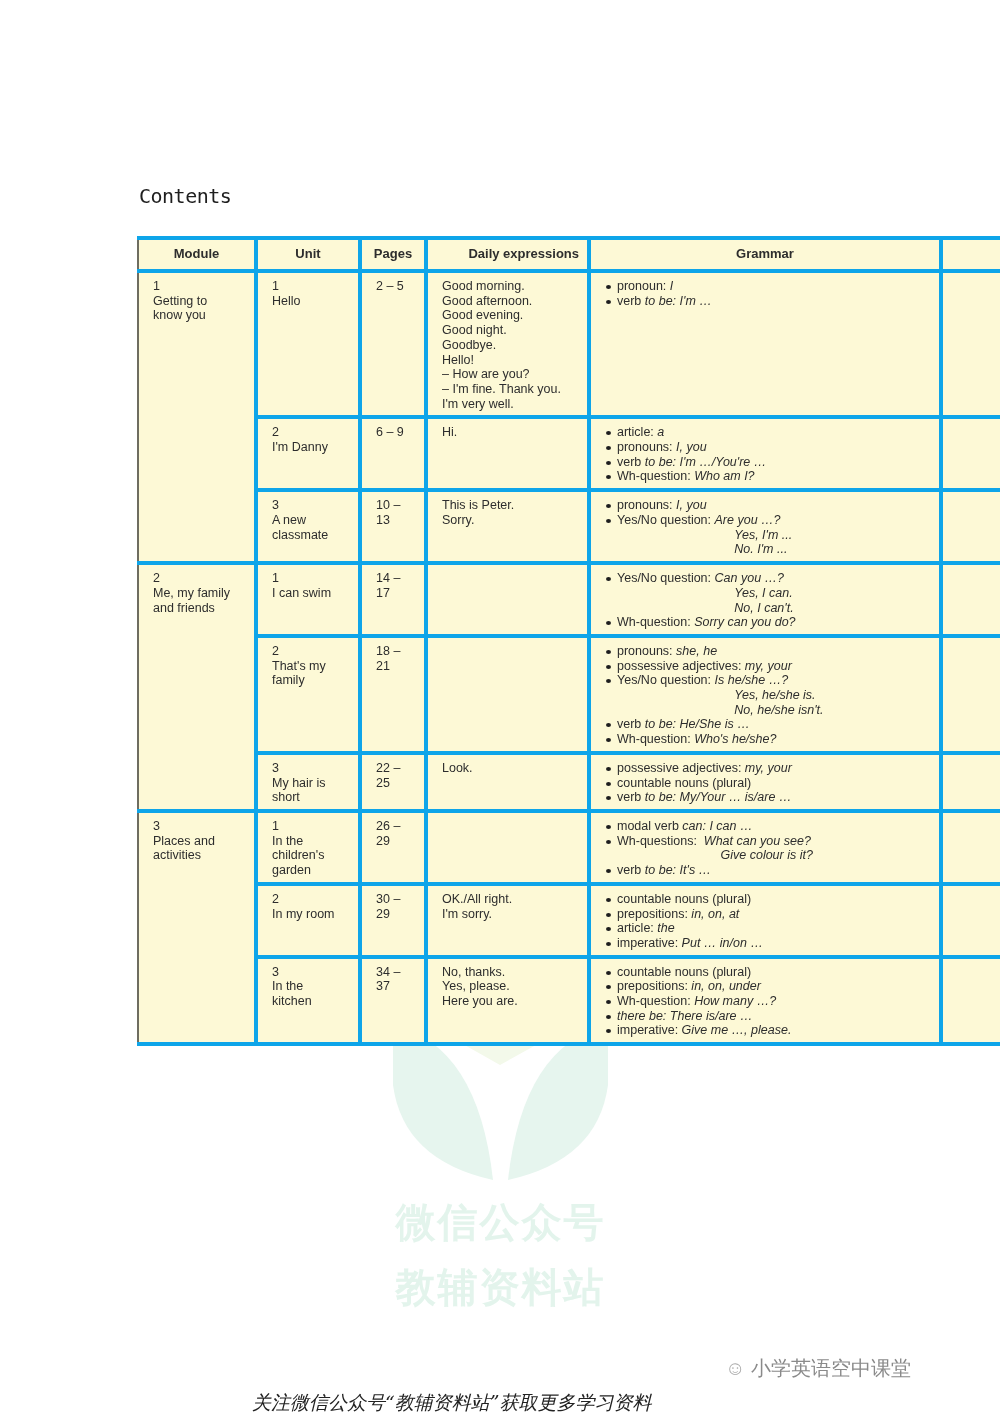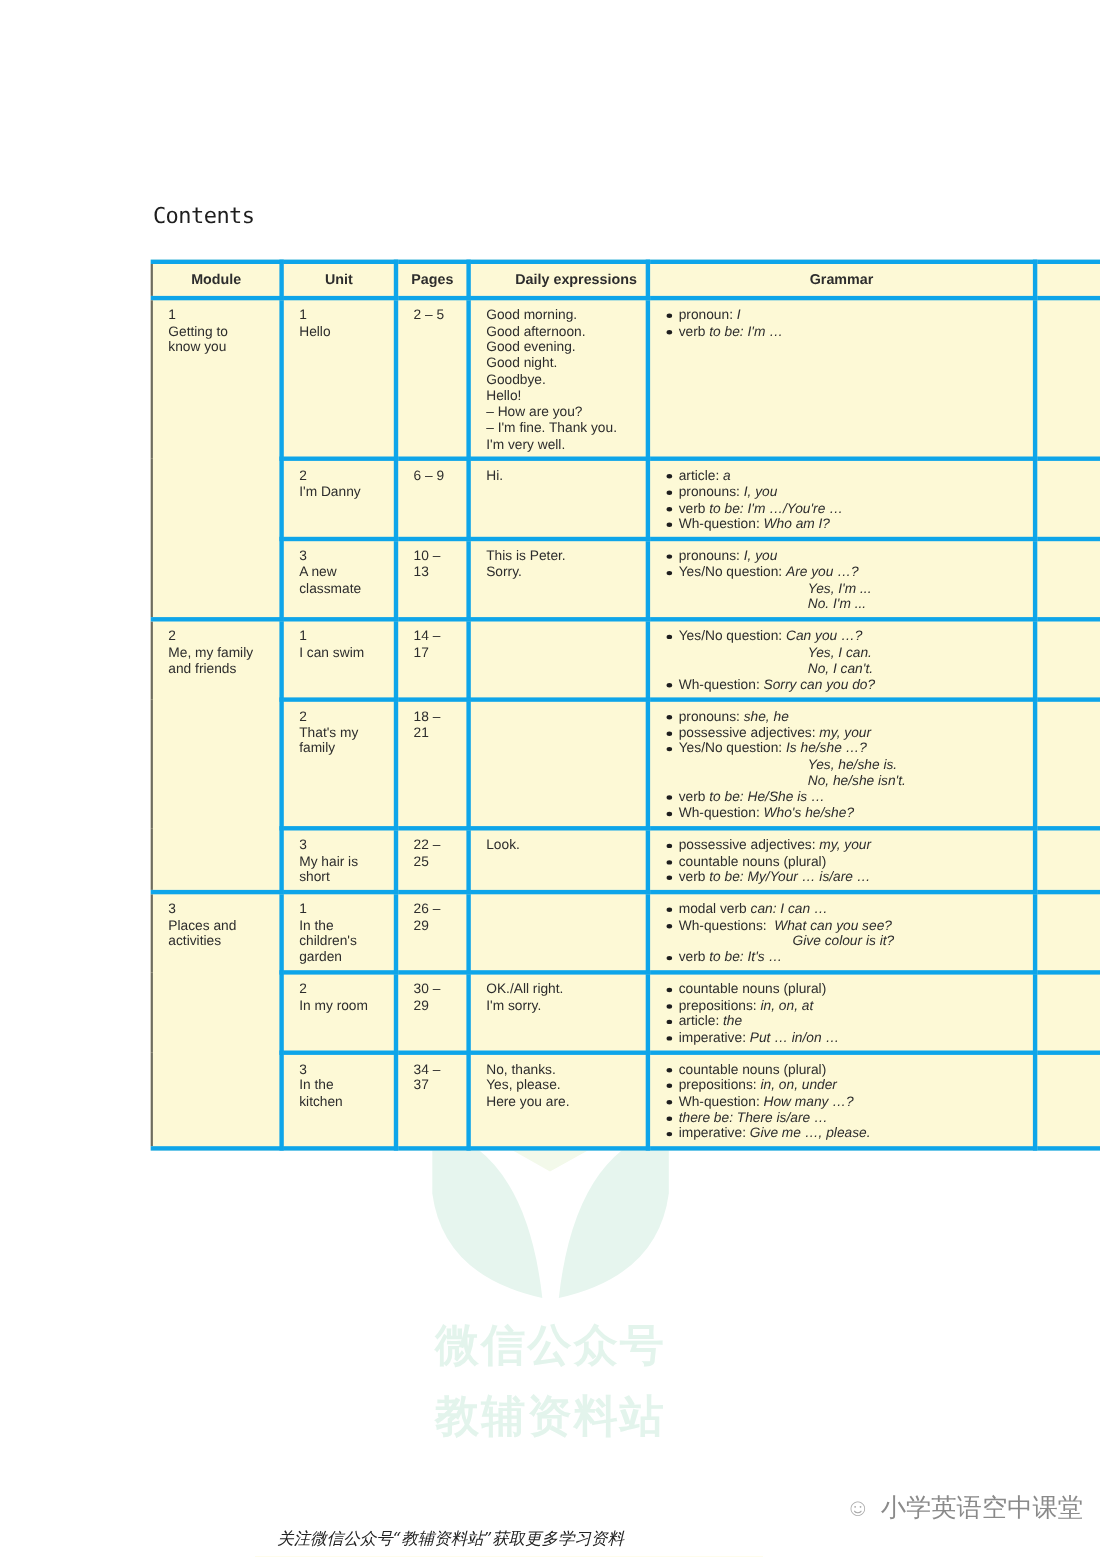--- a/index.html
+++ b/index.html
@@ -24,22 +24,22 @@
   table.contents th.dexp { text-align:right; padding-left:15px; }
   .outer-left { border-left:2px solid #6e6d60 !important; }
   .heavy { border-left:2px solid #6e6d60 !important; }
   td.mod { vertical-align:middle; padding-left:13px; }
   td.pages { text-align:left; padding-left:6px; padding-right:6px; }
   .line { white-space:pre; display:block; }
   .bul { display:block; position:relative; padding-left:12px; white-space:pre; }
   .bul::before { content:""; position:absolute; left:1px; top:6px; width:5px; height:4px; border-radius:50%; background:#1e1e1e; }
   .cont { display:block; white-space:pre; }
   .it { font-style:italic; }
-  .footer-brand { position:absolute; left:725px; top:1355px; font-size:23px; color:#8a8a8a; font-family:Liberation Mono, monospace;margin-left:48px; }
-  .footer-note { position:absolute; left:252px; top:1390px; font-size:15px; color:#222; font-family:"DejaVu Serif", serif; font-style:italic; }
+  .footer-brand { position:absolute; left:725px; top:1355px; font-size:20px; color:#8a8a8a; font-family:Liberation Sans, sans-serif; }
+  .footer-note { position:absolute; left:252px; top:1390px; font-size:19px; color:#222; font-family:"DejaVu Serif", serif; font-style:italic; }
 </style>
 </head>
 <body>
 
 <div class="title">Contents</div>
 
 <div class="watermark">
   <svg width="245" height="210" viewBox="0 0 245 210">
     <circle cx="122" cy="22" r="22" fill="#eef7df"></circle>
     <path d="M15 40 Q100 60 115 195 Q25 175 15 100 Z" fill="#e6f5ee"></path>

